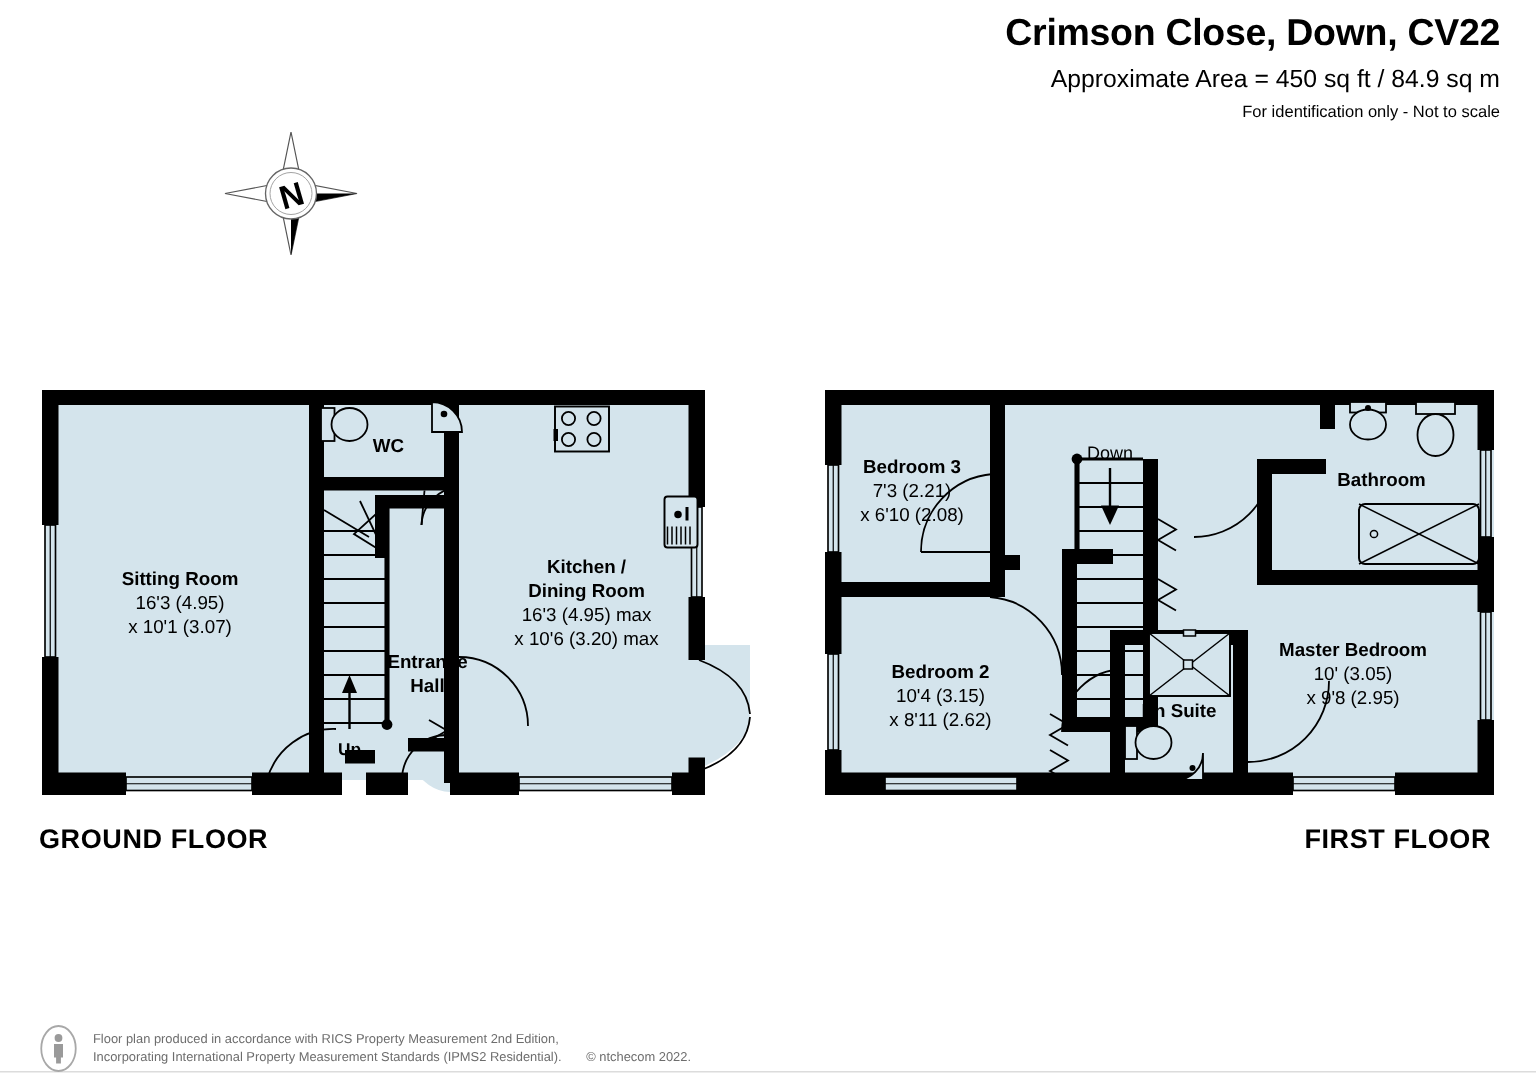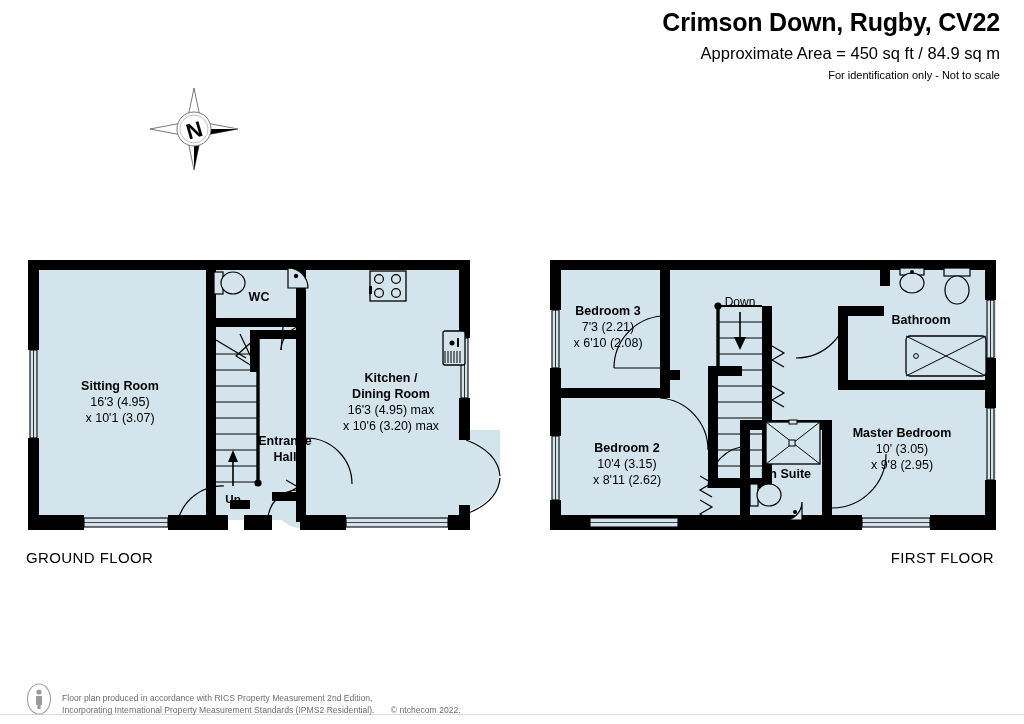--- a/index.html
+++ b/index.html
@@ -16,44 +16,44 @@
   
   .header{position:absolute;right:24px;top:8px;text-align:right;}
   .title{font-size:25px;font-weight:bold;letter-spacing:-0.2px;line-height:1.15;}
   .subtitle{font-size:16.5px;margin-top:7px;line-height:1.15;}
   .note{font-size:11px;margin-top:6px;line-height:1.15;}
 
   
   .compass{position:absolute;left:148px;top:86px;width:92px;height:86px;}
 
   
-  .floor-label{position:absolute;font-size:15px;font-weight:normal;letter-spacing:0.4px;}
+  .floor-label{position:absolute;font-size:18px;font-weight:bold;letter-spacing:0.4px;}
   #gf-label{left:26px;top:549px;}
   #ff-label{right:30px;top:549px;}
 
   
   .plan{position:absolute;top:0;left:0;}
 
   
-  .footer{position:absolute;left:26px;bottom:8px;display:flex;align-items:flex-end;gap:10px;}
+  .footer{position:absolute;left:26px;bottom:8px;display:flex;align-items:center;gap:10px;}
   .footer-icon{width:26px;height:34px;flex:0 0 auto;margin-top:2px;}
   .footer-text{font-size:8.6px;color:#6d6d6d;line-height:1.42;white-space:nowrap;}
   .footer-text .copy{margin-left:14px;}
   .footer-text .ref{margin-left:12px;}
 
   .rule{position:absolute;left:0;right:0;height:1px;background:#dcdcdc;}
   #rule-top{top:714px;}
 </style>
 </head>
 <body>
 
 <div class="page">
 
   <div class="header">
-    <div class="title">Crimson Down, Rugby, CV22</div>
+    <div class="title">Crimson Close, Down, CV22</div>
     <div class="subtitle">Approximate Area = 450 sq ft / 84.9 sq m</div>
     <div class="note">For identification only - Not to scale</div>
   </div>
 
   <svg class="compass" viewBox="0 0 92 86">
     <g fill="#ffffff" stroke="#555" stroke-width="0.8">
       <polygon points="46,2 53,36 46,43 39,36"></polygon>
       <polygon points="90,43 53,50 46,43 53,36"></polygon>
       <polygon points="2,43 39,36 46,43 39,50"></polygon>
       <polygon points="46,84 39,50 46,43 53,50"></polygon>

